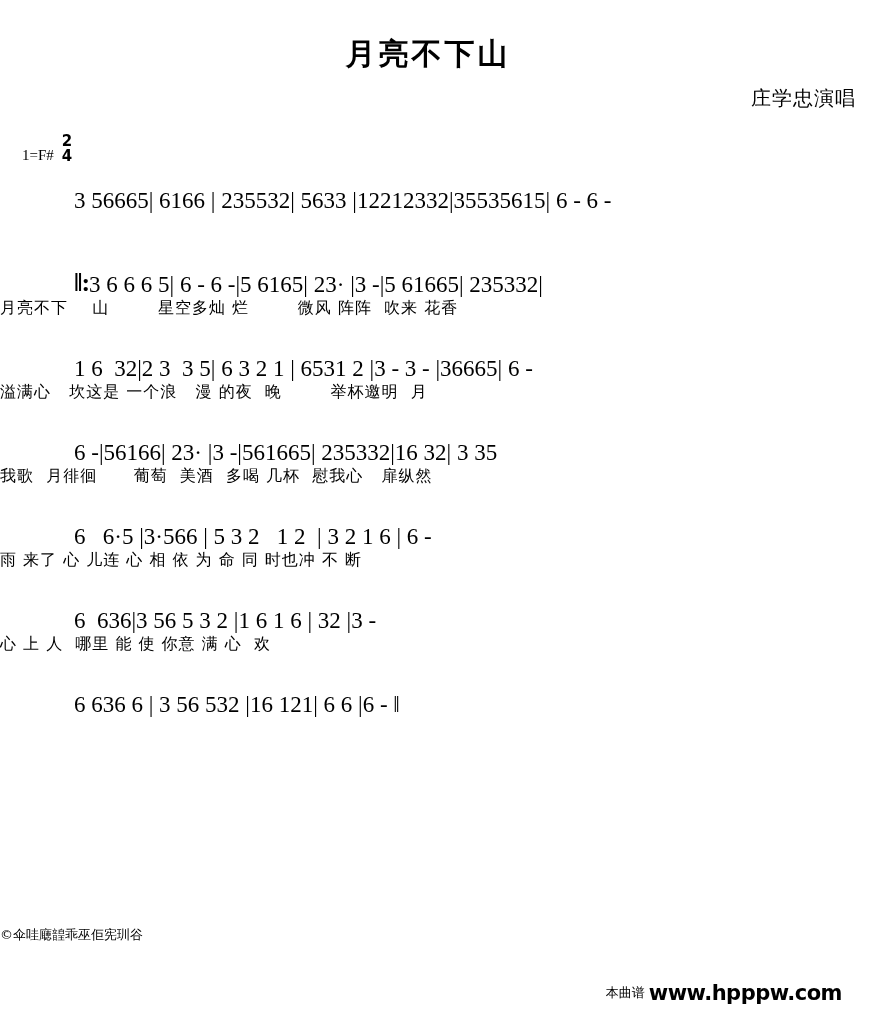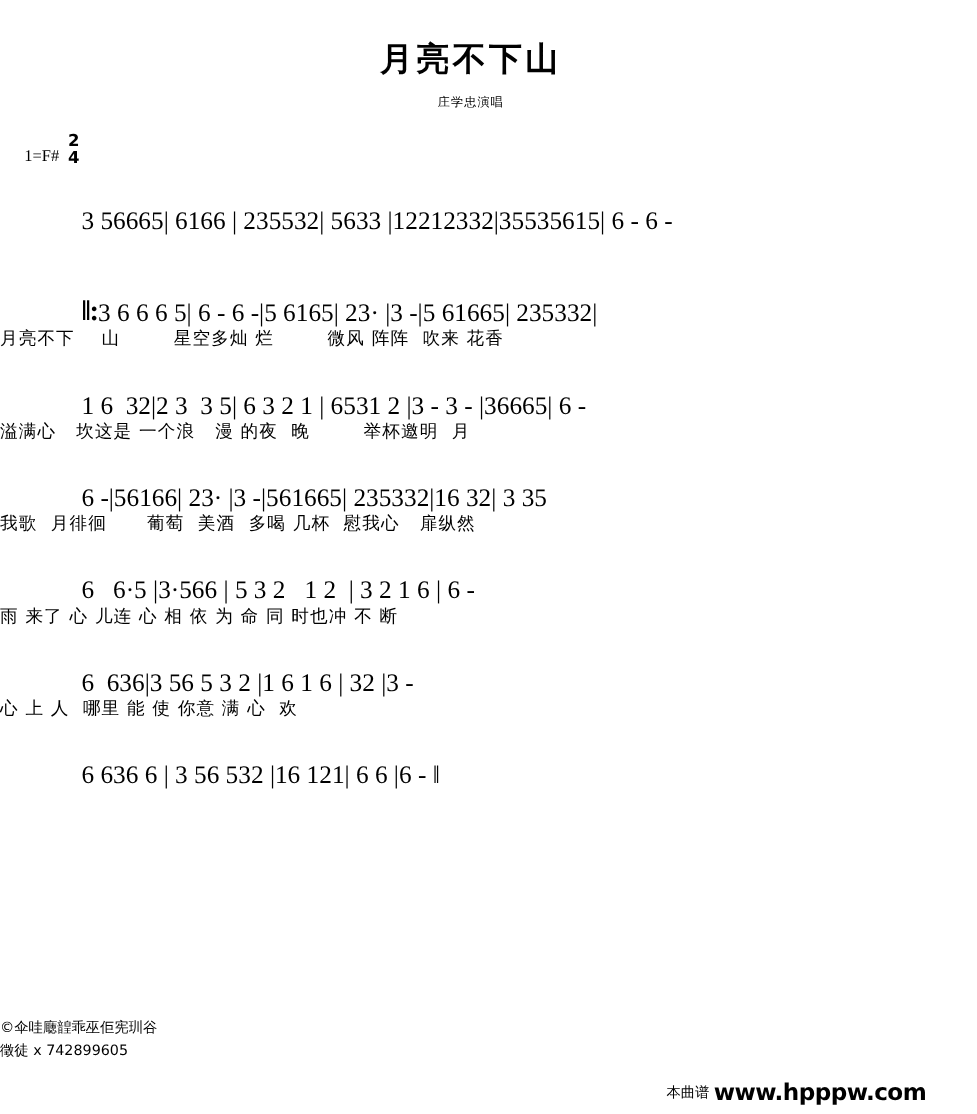--- a/index.html
+++ b/index.html
@@ -20,30 +20,30 @@
   }
   .title {
     text-align: center;
     font-family: "DejaVu Sans", sans-serif;
     font-weight: bold;
     font-size: 30px;
     letter-spacing: 3px;
     padding-top: 34px;
   }
   .subtitle {
-    text-align: center;
+    text-align: right;
     font-family: "DejaVu Sans", sans-serif;
-    font-size: 11px;
+    font-size: 20px;
     letter-spacing: 1px;
     margin-top: 10px;
   }
   .keyrow {
     position: absolute;
     left: 22px;
-    top: 121px;
+    top: 134px;
     display: flex;
     align-items: flex-end;
     gap: 8px;
     font-size: 15px;
   }
   .keyrow .key { font-family: "Liberation Serif", serif; font-size:15px; }
   .meter {
     display: inline-flex;
     flex-direction: column;
     align-items: center;
@@ -166,21 +166,20 @@
     </div>
 
     <div class="system">
       <div class="notes">6 636 6 | 3 56 532 |16 121| 6 6 |6 - ‖</div>
     </div>
 
   </div>
 
   <div class="credits">
     <div>©伞哇廰韹乖巫佢宪玔谷</div>
-    <div>徵徒 x 742899605</div>
   </div>
 
   <div class="watermark">
     <span>本曲谱</span>
     <span class="wm-url">www.hpppw.com</span>
   </div>
 
 </div>
 
 </body></html>

